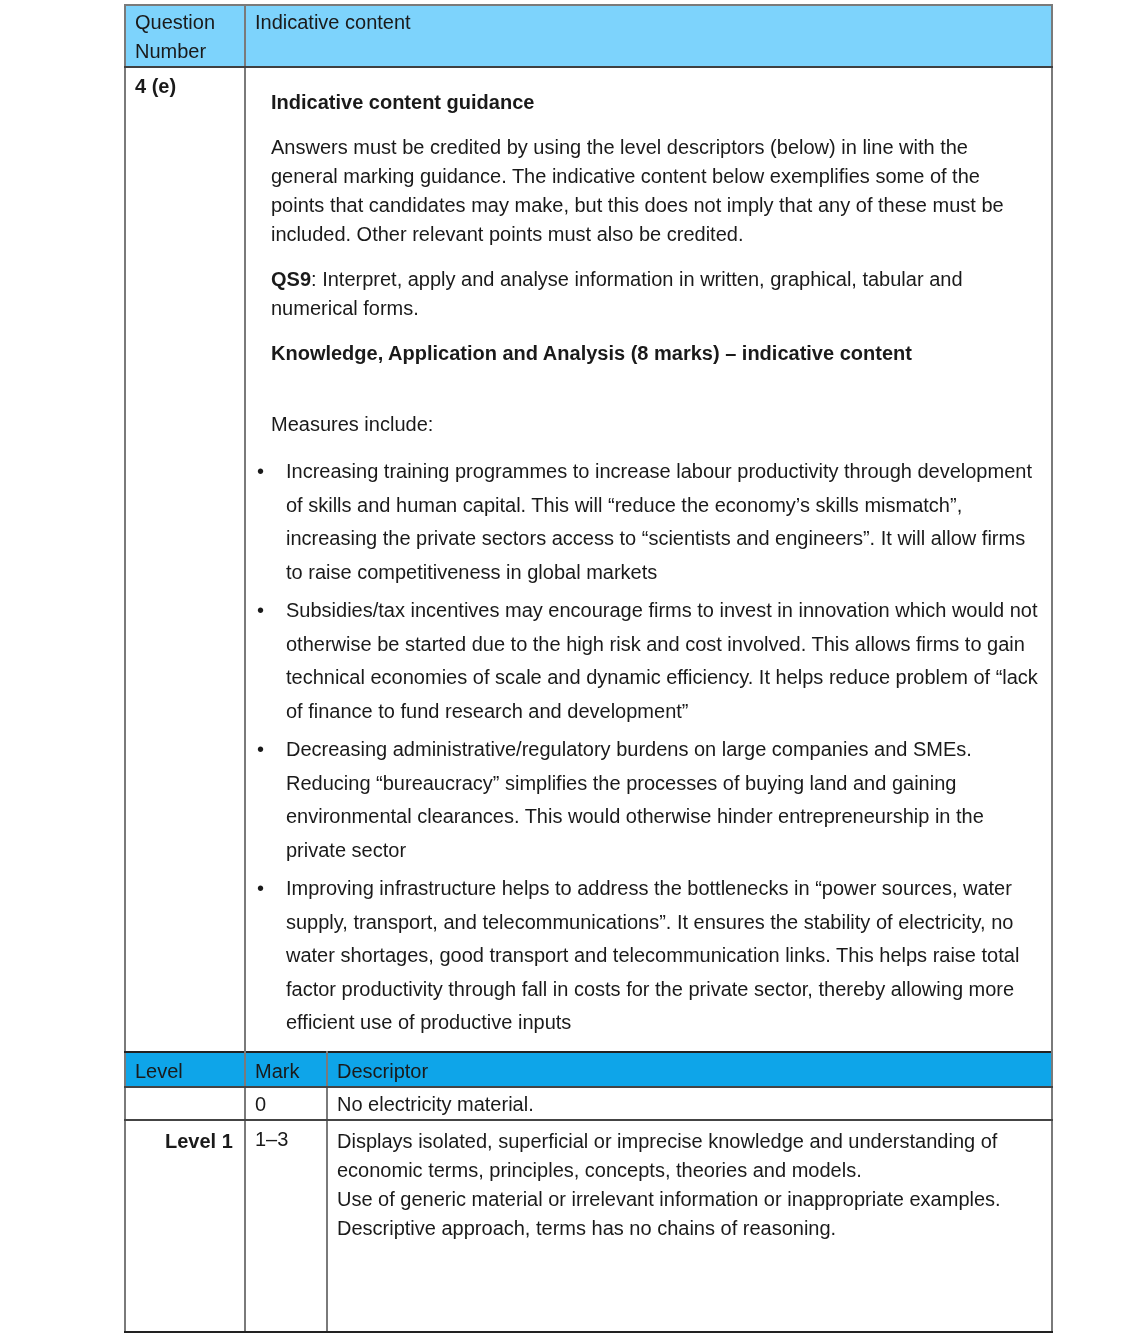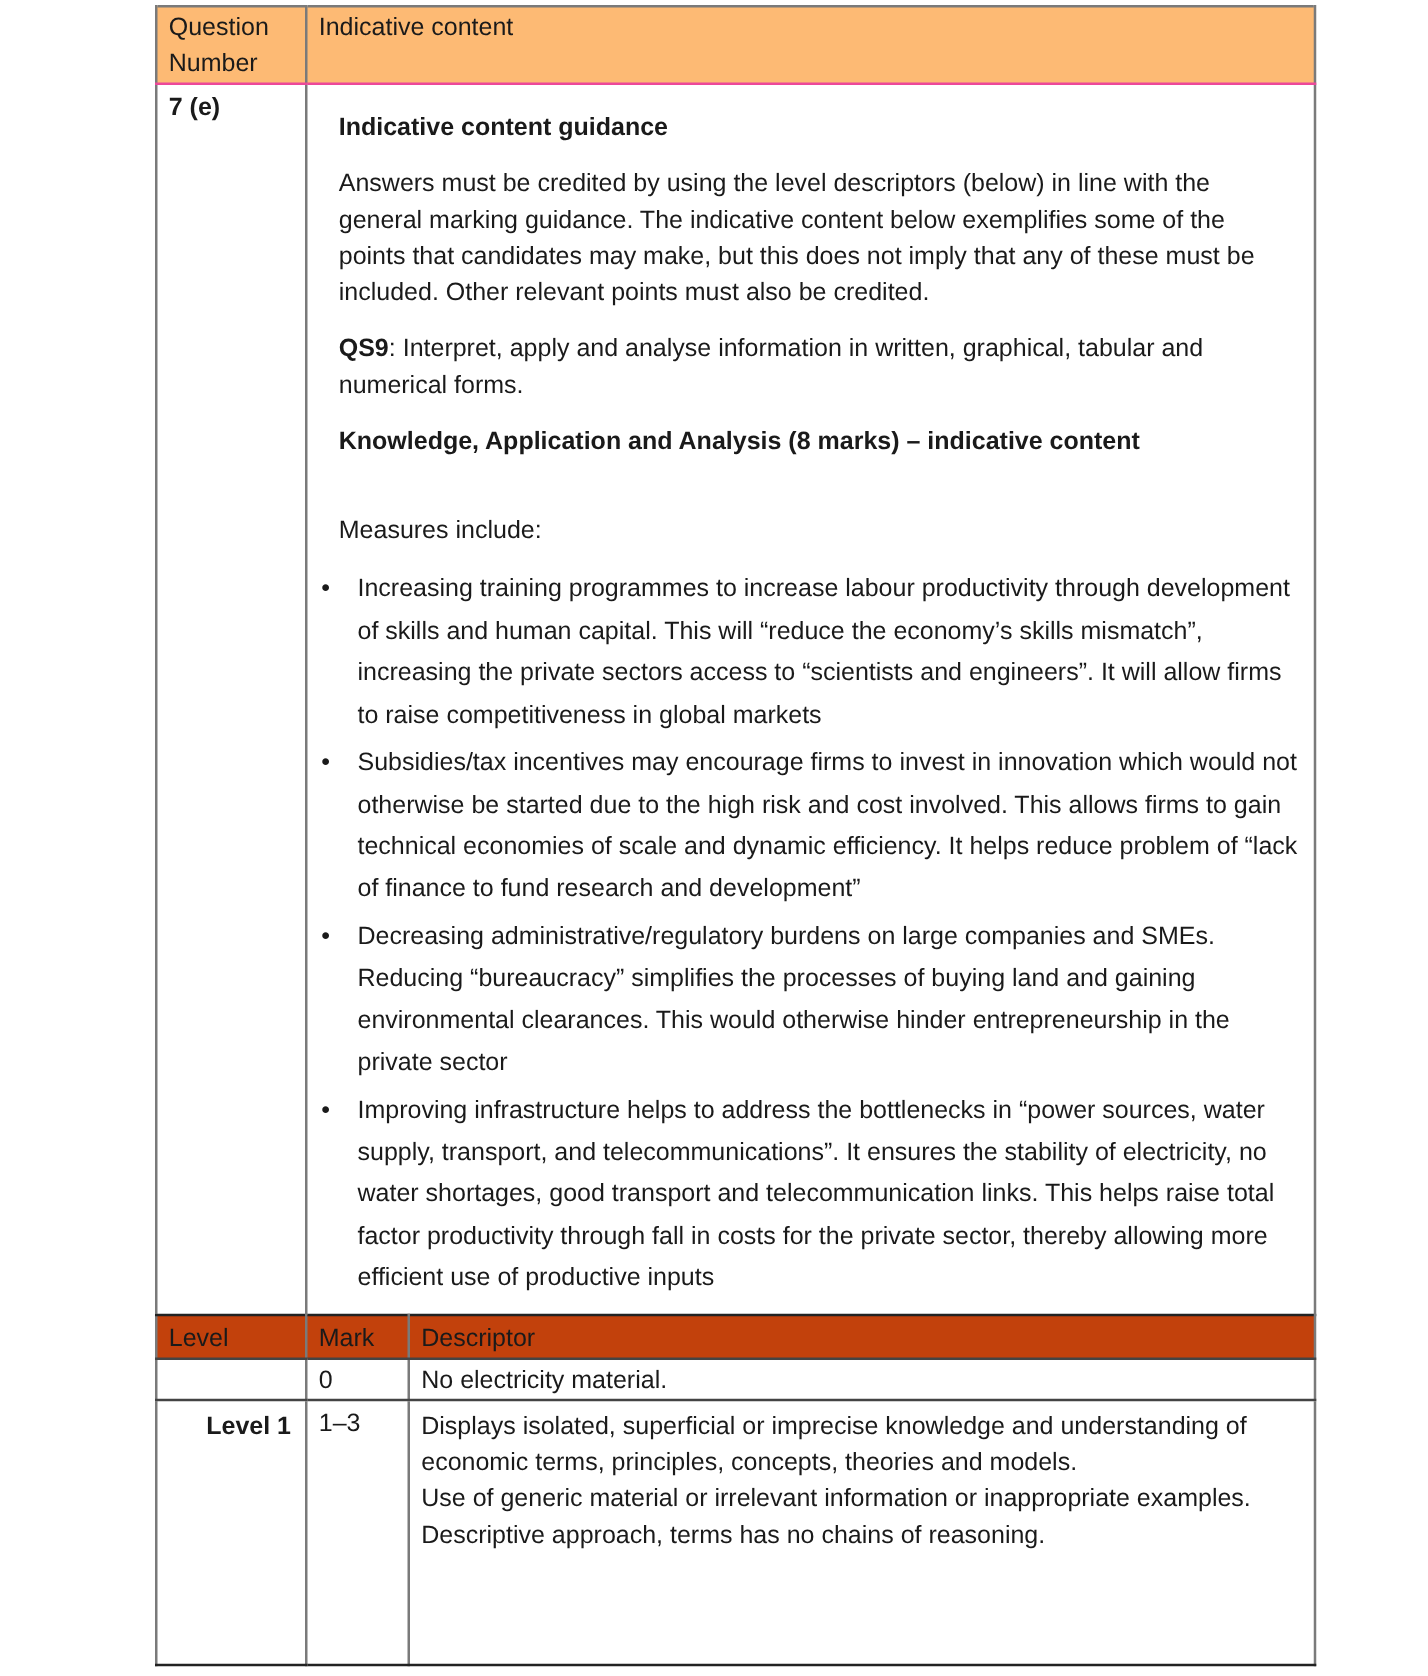--- a/index.html
+++ b/index.html
@@ -15,32 +15,32 @@
   td, th {
     border-left: 2px solid #7a7a7a;
     border-right: 2px solid #7a7a7a;
     vertical-align: top;
     text-align: left;
     font-weight: normal;
     font-size: 20px;
     line-height: 29px;
   }
   .t1 { border-top: 2px solid #7a7a7a; }
-  .t1 th { background: #fdba74; padding: 2px 9px 0 9px; height: 58px; border-bottom: 2px solid #ec4899; }
+  .t1 th { background: #7dd3fc; padding: 2px 9px 0 9px; height: 58px; border-bottom: 2px solid #404040; }
   .t1 td { padding: 4px 9px 0 9px; }
   .t1 .qnum { font-weight: bold; }
   .content { padding-bottom: 6px !important; }
   .content p { margin: 16px; }
   .sec { margin-bottom: 14px !important; }
   .b { font-weight: bold; }
   .gap { height: 20px; }
   ul.measures { list-style: none; margin: 4px 0 0 0; padding: 0; }
   ul.measures li { position: relative; padding-left: 31px; line-height: 33.5px; margin-bottom: 5px; }
   ul.measures li .bullet { position: absolute; left: 2px; top: 0; }
-  .t2 th { background: #c2410c; padding: 4px 9px 0 9px; height: 27px; border-top: 2px solid #222; border-bottom: 2px solid #444; margin-left: 20px; }
+  .t2 th { background: #0ea5e9; padding: 4px 9px 0 9px; height: 27px; border-top: 2px solid #222; border-bottom: 2px solid #444; margin-left: 20px; }
   .t2 td { padding: 2px 9px 0 9px; }
   .t2 tr.r0 td { height: 29px; border-bottom: 2px solid #444; }
   .t2 tr.r1 td { height: 204px; border-bottom: 2px solid #222; }
   .t2 .lvl { font-weight: bold; padding-left: 39px; }
   .desc p { margin: 0; }
 </style>
 </head>
 <body>
 
 <div class="sheet">
@@ -48,21 +48,21 @@
     <colgroup>
         <col style="width:120px">
         <col style="width:807px">
       </colgroup>
     <tbody>
         <tr>
       <th>Question Number</th>
       <th>Indicative content</th>
     </tr>
     <tr>
-      <td class="qnum">7 (e)</td>
+      <td class="qnum">4 (e)</td>
       <td class="content">
         <p class="b" style="margin-bottom:6px;">Indicative content guidance</p>
         <p class="sec">Answers must be credited by using the level descriptors (below) in line with the general marking guidance. The indicative content below exemplifies some of the points that candidates may make, but this does not imply that any of these must be included. Other relevant points must also be credited.</p>
         <p class="sec"><span class="b">QS9</span><span>: Interpret, apply and analyse information in written, graphical, tabular and numerical forms.</span></p>
         <p class="b">Knowledge, Application and Analysis (8 marks) – indicative content</p>
         <div class="gap"></div>
         <p style="margin-top:6px;">Measures include:</p>
         <ul class="measures">
           <li><span class="bullet">•</span><span>Increasing training programmes to increase labour productivity through development of skills and human capital. This will “reduce the economy’s skills mismatch”, increasing the private sectors access to “scientists and engineers”. It will allow firms to raise competitiveness in global markets</span></li>
           <li><span class="bullet">•</span><span>Subsidies/tax incentives may encourage firms to invest in innovation which would not otherwise be started due to the high risk and cost involved. This allows firms to gain technical economies of scale and dynamic efficiency. It helps reduce problem of “lack of finance to fund research and development”</span></li>

